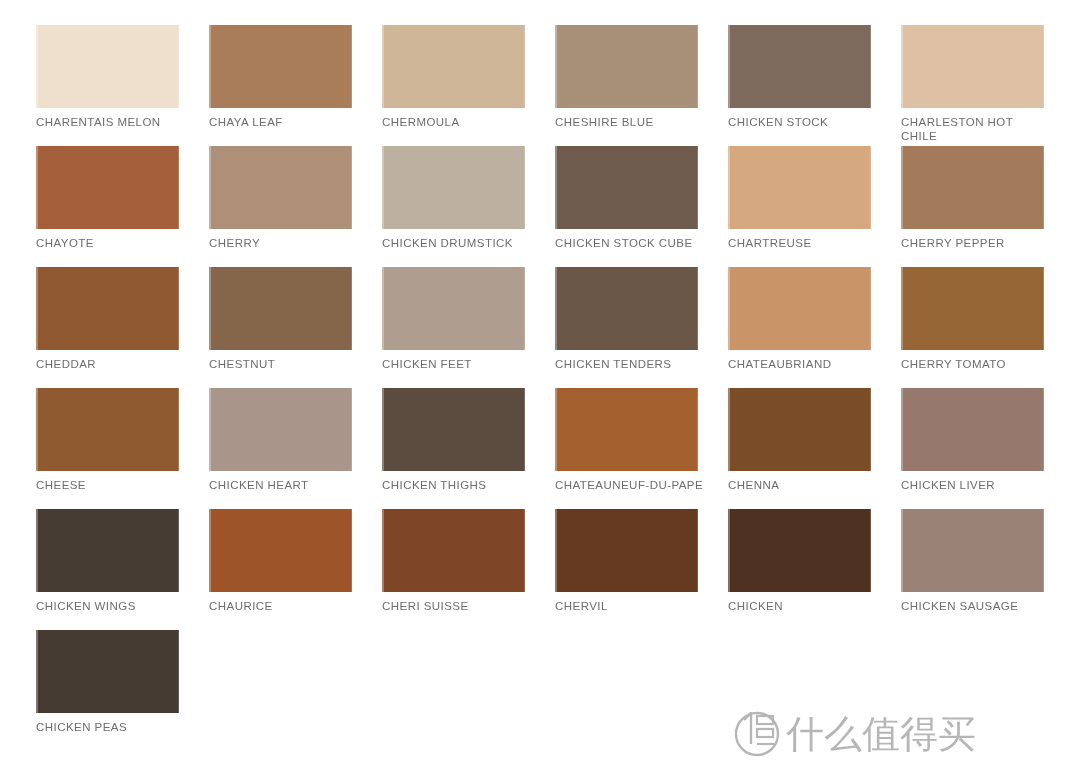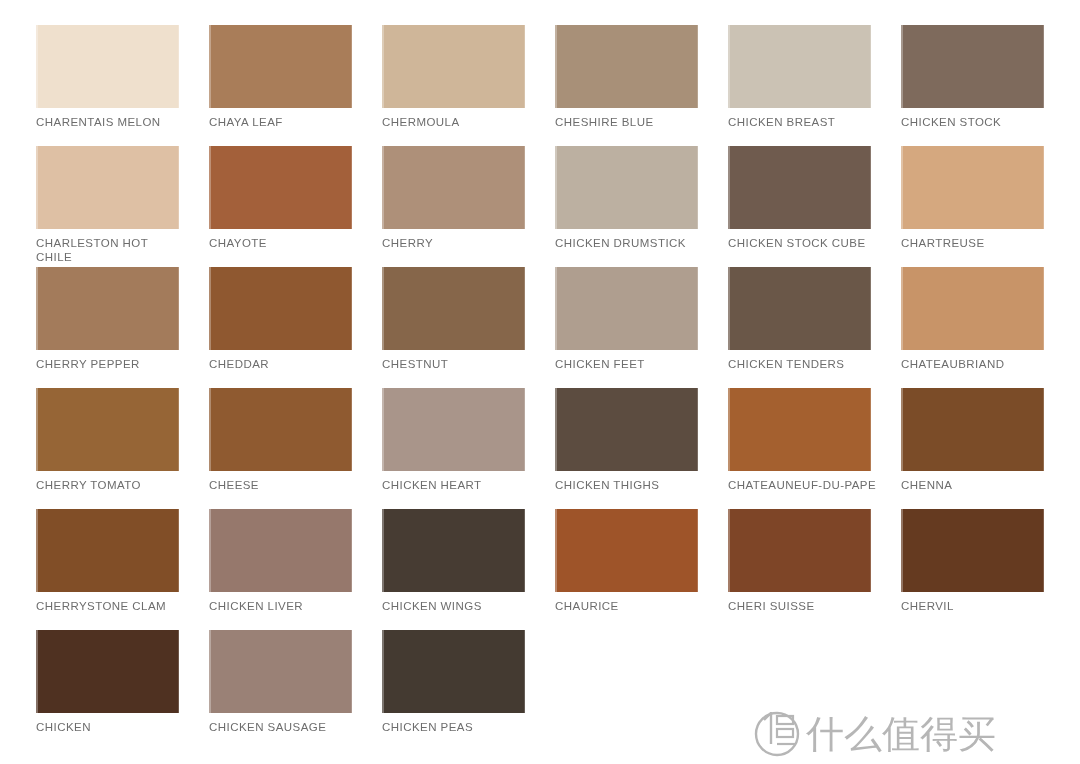--- a/index.html
+++ b/index.html
@@ -73,21 +73,21 @@
     letter-spacing: 0.45px;
     color: #6d6d6d;
     text-transform: uppercase;
     font-weight: 400;
     word-break: break-word;
   }
 
   
   #watermark {
     position: absolute;
-    right: 0;
+    right: 20px;
     bottom: 4px;
     width: 330px;
     height: 62px;
     pointer-events: none;
     opacity: 0.62;
   }
   #watermark .wm-mark {
     position: absolute;
     left: 0;
     bottom: 2px;
@@ -120,24 +120,20 @@
     </div>
     <div class="swatch-cell">
       <div class="swatch-chip" style="background: rgb(207, 182, 153);"></div>
       <div class="swatch-label">CHERMOULA</div>
     </div>
     <div class="swatch-cell">
       <div class="swatch-chip" style="background: rgb(168, 144, 120);"></div>
       <div class="swatch-label">CHESHIRE BLUE</div>
     </div>
     <div class="swatch-cell">
-      <div class="swatch-chip" style="background: rgb(203, 194, 180);"></div>
-      <div class="swatch-label">CHICKEN BREAST</div>
-    </div>
-    <div class="swatch-cell">
       <div class="swatch-chip" style="background: rgb(126, 106, 92);"></div>
       <div class="swatch-label">CHICKEN STOCK</div>
     </div>
     <div class="swatch-cell">
       <div class="swatch-chip" style="background: rgb(222, 192, 164);"></div>
       <div class="swatch-label">CHARLESTON HOT CHILE</div>
     </div>
     <div class="swatch-cell">
       <div class="swatch-chip" style="background: rgb(163, 96, 58);"></div>
       <div class="swatch-label">CHAYOTE</div>
@@ -198,24 +194,20 @@
       <div class="swatch-chip" style="background: rgb(92, 76, 64);"></div>
       <div class="swatch-label">CHICKEN THIGHS</div>
     </div>
     <div class="swatch-cell">
       <div class="swatch-chip" style="background: rgb(164, 96, 47);"></div>
       <div class="swatch-label">CHATEAUNEUF-DU-PAPE</div>
     </div>
     <div class="swatch-cell">
       <div class="swatch-chip" style="background: rgb(123, 76, 40);"></div>
       <div class="swatch-label">CHENNA</div>
-    </div>
-    <div class="swatch-cell">
-      <div class="swatch-chip" style="background: rgb(129, 78, 39);"></div>
-      <div class="swatch-label">CHERRYSTONE CLAM</div>
     </div>
     <div class="swatch-cell">
       <div class="swatch-chip" style="background: rgb(150, 120, 108);"></div>
       <div class="swatch-label">CHICKEN LIVER</div>
     </div>
     <div class="swatch-cell">
       <div class="swatch-chip" style="background: rgb(71, 60, 51);"></div>
       <div class="swatch-label">CHICKEN WINGS</div>
     </div>
     <div class="swatch-cell">

